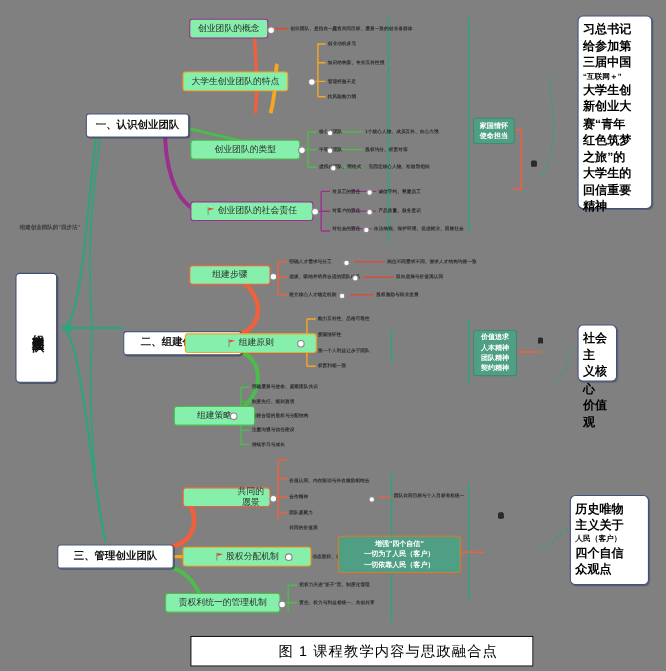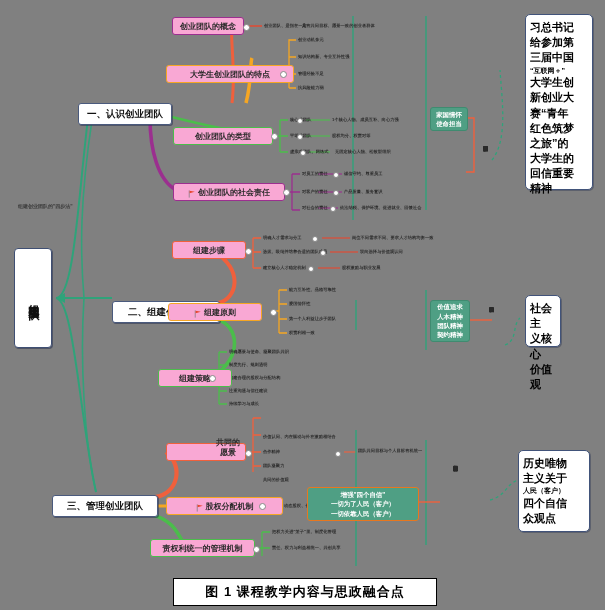--- a/index.html
+++ b/index.html
@@ -41,22 +41,22 @@
   }
 
   
   .l1{
     height:22px;font-size:9.5px;background:#fff;
     border:1px solid #4a5a7d;border-radius:3px;
   }
 
   
   .l2{
-    height:18px;font-size:8px;border-radius:3px;background:#f9a8d4;
-    border-width:1.2px;border-style:solid;font-weight:bold;align-items:flex-end;
+    height:18px;font-size:8px;border-radius:3px;background:#86efac;
+    border-width:1.2px;border-style:solid;font-weight:normal;
   }
   .c-red{border-color:#f0603c;color:#2b2b2b;}
   .c-orange{border-color:#f5a623;color:#2b2b2b;}
   .c-green{border-color:#4bbd4b;color:#2b2b2b;}
   .c-purple{border-color:#9b2f8f;color:#2b2b2b;}
 
   
   .leaf{
     position:absolute;
     font-size:4.2px;
@@ -127,22 +127,23 @@
   .dot{
     position:absolute;width:5px;height:5px;border-radius:50%;
     background:#fff;border:1px solid #888;z-index:7;
   }
   .dot.sm{width:4px;height:4px;}
 
   .caption{
     position:absolute;left:173px;top:578px;width:262px;height:26px;
     background:#fff;border:1px solid #000;
     display:flex;align-items:center;justify-content:center;
-    font-size:13px;font-weight:bold;color:#000;letter-spacing:1px;
+    font-size:13px;font-weight:normal;color:#000;letter-spacing:1px;
     z-index:8;
+    padding-left:48px;
   }
 
   .toplabel{
     position:absolute;left:18px;top:203px;
     font-size:5px;color:#3a3a3a;font-weight:bold;white-space:nowrap;z-index:4;
   }
 </style>
 </head>
 <body>
 
@@ -230,21 +231,21 @@
   <div class="node l1 shadow" style="left:112px;top:301px;width:108px;">
     <span>二、组建创业团队</span>
   </div>
   <div class="node l1 shadow" style="left:52px;top:495px;width:106px;">
     <span>三、管理创业团队</span>
   </div>
 
   <div class="node l2 c-purple" style="left:172px;top:17px;width:72px;">
     <span>创业团队的概念</span>
   </div>
-  <div class="node l2 c-orange" style="left:166px;top:65px;width:128px;">
+  <div class="node l2 c-orange" style="left:166px;top:65px;width:96px;">
     <span>大学生创业团队的特点</span>
   </div>
   <div class="node l2 c-green" style="left:173px;top:127px;width:100px;">
     <span>创业团队的类型</span>
   </div>
   <div class="node l2 c-purple" style="left:173px;top:183px;width:112px;">
     <span class="flag">
         <svg viewBox="0 0 10 10" width="8" height="8">
           <rect x="1" y="0.5" width="0.9" height="9" fill="#7a7a7a"></rect>
           <path d="M2 1 L8.5 2.3 L2 4.2 Z" fill="#e8452c"></path>
@@ -271,21 +272,21 @@
   <div class="leaf" style="left:302px;top:171px;">对员工的责任</div>
   <div class="leaf" style="left:344px;top:171px;">诚信守约、尊重员工</div>
   <div class="leaf" style="left:302px;top:189px;">对客户的责任</div>
   <div class="leaf" style="left:344px;top:189px;">产品质量、服务意识</div>
   <div class="leaf" style="left:302px;top:205px;">对社会的责任</div>
   <div class="leaf" style="left:340px;top:205px;">依法纳税、保护环境、促进就业、回馈社会</div>
 
   <div class="node l2 c-red" style="left:172px;top:241px;width:74px;">
     <span>组建步骤</span>
   </div>
-  <div class="node l2 c-orange" style="left:168px;top:303px;width:94px;">
+  <div class="node l2 c-orange" style="left:168px;top:303px;width:120px;">
     <span class="flag">
         <svg viewBox="0 0 10 10" width="8" height="8">
           <rect x="1" y="0.5" width="0.9" height="9" fill="#7a7a7a"></rect>
           <path d="M2 1 L8.5 2.3 L2 4.2 Z" fill="#e8452c"></path>
         </svg>
       </span>
     <span>组建原则</span>
   </div>
   <div class="node l2 c-green" style="left:158px;top:369px;width:74px;">
     <span>组建策略</span>

